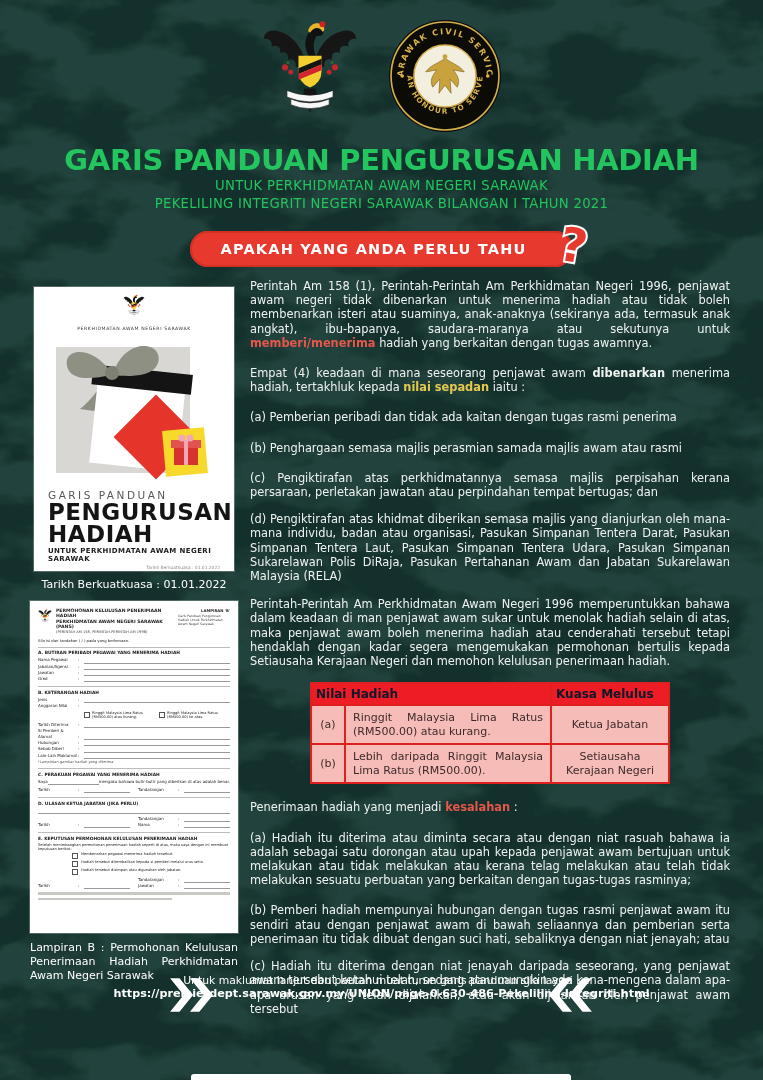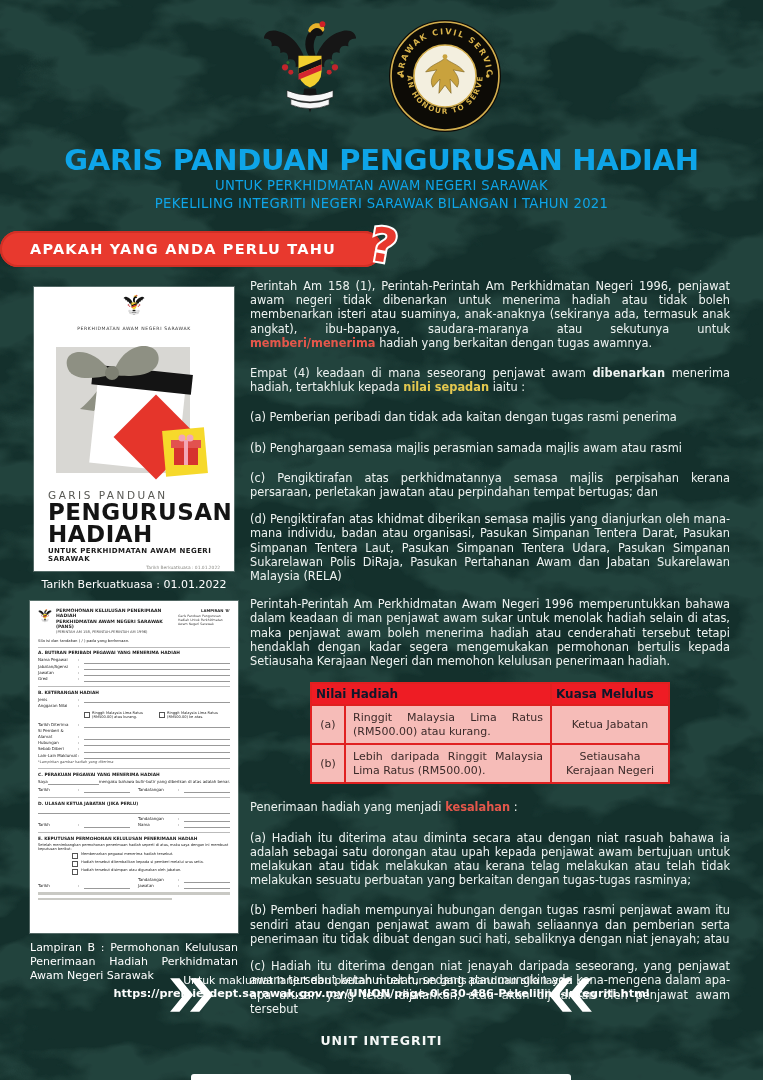--- a/index.html
+++ b/index.html
@@ -3,25 +3,25 @@
 <meta charset="utf-8">
 <style>
   html,body{margin:0;padding:0;background:#0c201d;}
   .poster{position:relative;width:763px;height:1080px;background:#14302c;overflow:hidden;
           font-family:"DejaVu Sans",sans-serif;}
   .texture{position:absolute;left:0;top:0;z-index:0;}
   .layer{position:absolute;z-index:2;}
 
   
   .logos{left:0;top:10px;width:100%;display:flex;justify-content:center;align-items:center;gap:30px;height:132px;}
-  .title-block{left:0;top:144px;width:100%;text-align:center;color:#0ea5e9;}
+  .title-block{left:0;top:144px;width:100%;text-align:center;color:#22c55e;}
   .main-title{font-size:29px;font-weight:800;letter-spacing:-0.3px;margin:0;line-height:32px;}
   .sub{font-size:13.2px;letter-spacing:0.3px;line-height:16px;margin-top:2px;font-weight:500;}
 
-  .pill-wrap{left:0;top:231px;width:100%;display:flex;}
+  .pill-wrap{left:0;top:231px;width:100%;display:flex;justify-content:center;}
   .pill{position:relative;background:#e8392e;color:#fff;font-weight:bold;font-size:14.5px;
         letter-spacing:1.2px;padding:10px 46px 10px 30px;border-radius:22px;
         box-shadow:inset 0 0 0 2px #d22f25;}
   .qmark{position:absolute;right:-16px;top:-13px;font-size:47px;font-weight:800;color:#e8392e;
          transform:rotate(10deg);-webkit-text-stroke:4px #ffffff;paint-order:stroke fill;}
 
   
   .left-col{left:30px;top:287px;width:208px;color:#fff;}
   .doc-card{background:#ffffff;color:#222;box-shadow:0 0 0 1px rgba(255,255,255,0.25);}
   .cover-card{width:200px;height:284px;margin:0 auto;padding:6px 0 0 0;box-sizing:border-box;text-align:center;}
@@ -428,17 +428,16 @@
   <svg class="layer chev chev-right" width="46" height="36" viewBox="0 0 44 34">
       <use href="#dblchev"></use>
     </svg>
 
   <div class="layer footer-link">
     <div class="cta-line">Untuk maklumat lanjut dan pautan muat turun garis panduan sila layari :</div>
     <div class="url-line">https://premierdept.sarawak.gov.my/UNION/page-0-630-486-Pekeliling-Integriti.html</div>
   </div>
 
   <div class="layer org-block">
-    <div class="org1">UNIT INTEGRITI</div>
   </div>
 
   <div class="layer bottom-bar"></div>
 </div>
 
 </body></html>

